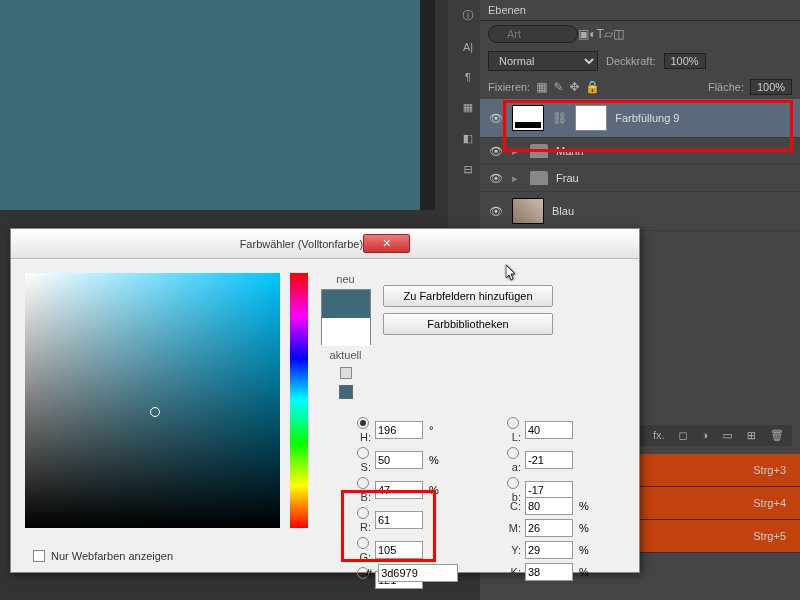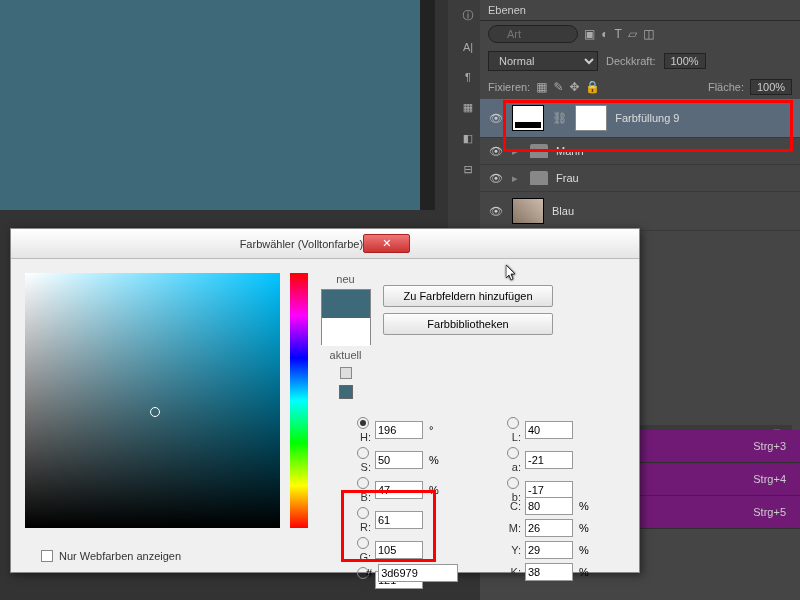--- a/index.html
+++ b/index.html
@@ -1,40 +1,40 @@
 <!DOCTYPE html>
 <html><head>
 <meta charset="utf-8">
 <style>
 *{margin:0;padding:0;box-sizing:border-box;font-family:Tahoma,Arial,sans-serif;font-size:11px}
 body{background:#333;width:800px;height:600px;overflow:hidden;position:relative}
 .canvas{position:absolute;left:0;top:0;width:435px;height:210px;background:#3d6979;border-right:15px solid #222}
 .right-panels{position:absolute;right:0;top:0;width:320px;height:600px;background:#454545}
 .panel-header{background:#454545;color:#ccc;padding:4px 8px;border-bottom:1px solid #2a2a2a;display:flex;align-items:center;gap:8px}
-.search-row{padding:4px 8px;display:flex;align-items:center;gap:6px}
+.search-row{padding:4px 8px;display:flex;align-items:center;}
 .search-input{background:#3a3a3a;border:1px solid #222;color:#aaa;padding:2px 18px 2px 18px;width:90px;border-radius:10px}
 .icon{color:#aaa;font-size:12px}
 .blend-row{padding:4px 8px;display:flex;align-items:center;gap:8px;color:#aaa}
 .blend-select{background:#3a3a3a;border:1px solid #222;color:#ccc;padding:2px 6px;width:110px}
 .pct{background:#3a3a3a;border:1px solid #222;color:#ccc;padding:1px 4px;width:42px;text-align:center}
 .lock-row{padding:4px 8px;display:flex;align-items:center;gap:6px;color:#aaa;font-size:10px}
 .layer-row{display:flex;align-items:center;padding:6px 8px;gap:8px;border-bottom:1px solid #3a3a3a}
 .layer-row.selected{background:#5a6a7a}
 .eye{color:#ccc;width:16px;text-align:center}
 .chevron{color:#888;width:10px}
 .folder{width:18px;height:14px;background:#888;border-radius:2px 2px 0 0}
 .layer-name{color:#ddd}
 .thumb{width:32px;height:26px;background:#fff;border:1px solid #000}
 .thumb.fill{position:relative}
 .thumb.fill::after{content:"";position:absolute;bottom:2px;left:2px;right:2px;height:6px;background:#000}
 .mask{width:32px;height:26px;background:#fff;border:1px solid #888}
 .red-box{border:3px solid #f00}
 .highlight-layer{position:absolute;top:100px;left:503px;width:290px;height:52px}
 .actions-row{position:absolute;top:425px;right:8px;width:320px;background:#3a3a3a;padding:4px 8px;display:flex;gap:14px;justify-content:flex-end;color:#aaa}
-.shortcuts{position:absolute;top:430px;right:0;width:320px;background:#701a75}
+.shortcuts{position:absolute;top:454px;right:0;width:320px;background:#c2410c}
 .sc-row{display:flex;justify-content:space-between;padding:10px 14px;color:#ccc;border-bottom:1px solid #2f2f2f}
 
 .dialog{position:absolute;left:10px;top:228px;width:630px;height:345px;background:#f0f0f0;border:1px solid #888;box-shadow:2px 2px 8px rgba(0,0,0,0.5)}
 .titlebar{background:linear-gradient(#fff,#e4e4e4);padding:5px 8px;display:flex;justify-content:center;align-items:center;border-bottom:1px solid #bbb}
 .titlebar .title{color:#333}
 .close-btn{background:linear-gradient(#e77,#c33);color:#fff;padding:2px 18px;border:1px solid #a22;border-radius:2px;cursor:pointer}
 .dialog-body{display:flex;padding:14px;gap:10px}
 .sv-box{width:255px;height:255px;background:linear-gradient(to bottom,rgba(0,0,0,0),#000),linear-gradient(to right,#fff,#00c4ff);position:relative}
 .sv-cursor{position:absolute;left:125px;top:134px;width:10px;height:10px;border:1px solid #fff;border-radius:50%}
 .hue-strip{width:18px;height:255px;background:linear-gradient(to bottom,#f00,#f0f,#00f,#0ff,#0f0,#ff0,#f00)}
@@ -49,21 +49,21 @@
 .btn.ok{background:linear-gradient(#cde8f9,#8fc5e8);border:1px solid #4a90c0}
 .fields{position:absolute;left:340px;top:188px;display:grid;grid-template-columns:20px 50px 15px;gap:4px 4px;align-items:center}
 .fields2{position:absolute;left:490px;top:188px;display:grid;grid-template-columns:20px 50px 15px;gap:4px 4px;align-items:center}
 .fields3{position:absolute;left:490px;top:268px;display:grid;grid-template-columns:20px 50px 15px;gap:4px 4px;align-items:center}
 .rgb-box{position:absolute;left:330px;top:261px;width:95px;height:72px}
 .fld-lbl{text-align:right;color:#333}
 .fld-in{width:48px;padding:2px;border:1px solid #999;text-align:left}
 .radio{width:12px;height:12px;border:1px solid #888;border-radius:50%;display:inline-block;margin-right:2px}
 .radio.on::after{content:"";display:block;width:6px;height:6px;background:#333;border-radius:50%;margin:2px}
 .hex-row{position:absolute;left:355px;top:335px;display:flex;gap:6px;align-items:center}
-.webonly{position:absolute;left:30px;bottom:10px;display:flex;gap:6px;align-items:center;color:#333}
+.webonly{position:absolute;left:22px;bottom:10px;display:flex;gap:6px;align-items:center;color:#333}
 .chk{width:12px;height:12px;border:1px solid #888;background:#fff}
 .left-icons{position:absolute;left:448px;top:0;width:40px;height:420px;background:#3c3c3c;display:flex;flex-direction:column;align-items:center;gap:18px;padding-top:8px;color:#aaa;font-size:14px}
 .cursor-arrow{position:absolute;left:506px;top:265px;width:12px;height:16px;z-index:20}
 .cursor-arrow svg{filter:drop-shadow(0 0 1px #000)}
 </style>
 </head>
 <body>
 
 <div class="canvas"></div>
 

